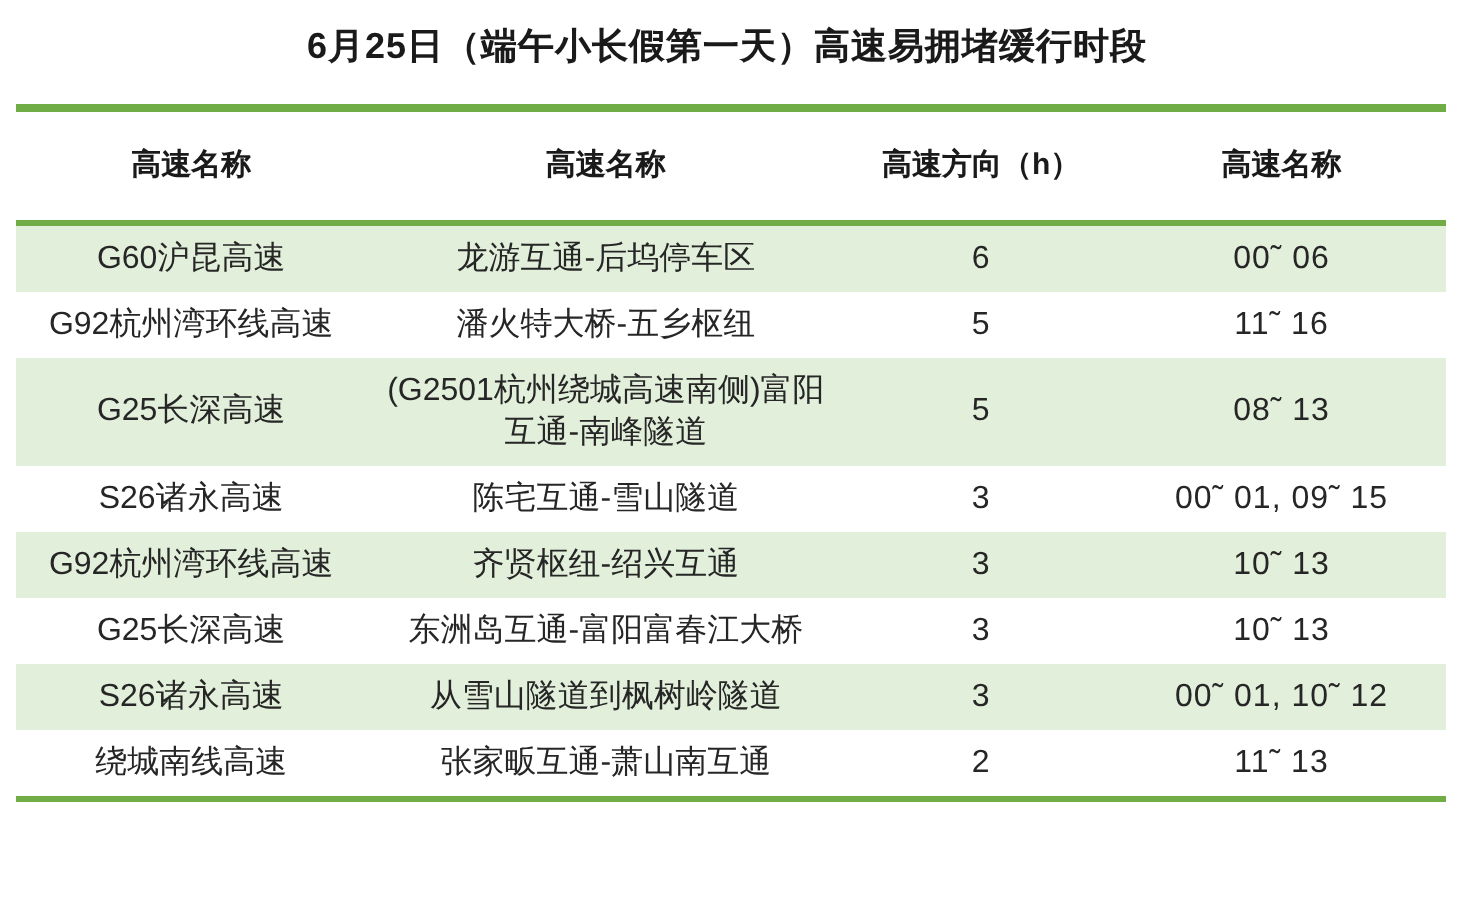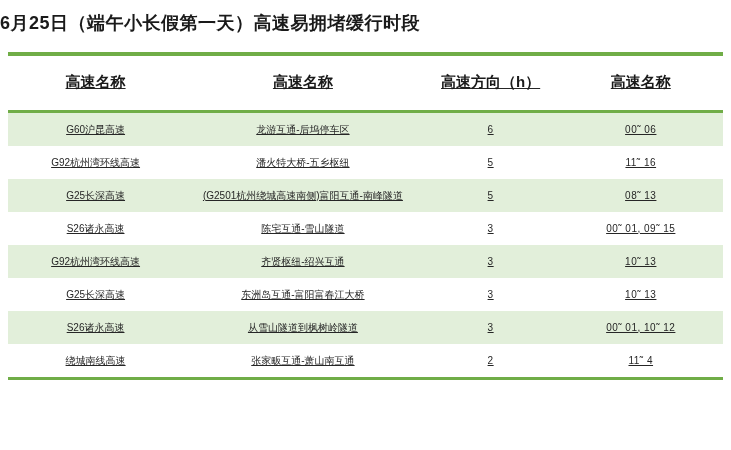--- a/index.html
+++ b/index.html
@@ -15,54 +15,54 @@
   }
   body {
     width: 731px;
     height: 450px;
     overflow: hidden;
     font-family: "Liberation Sans", "DejaVu Sans", sans-serif;
     color: var(--text);
   }
   .page-title {
     margin: 10px 4px 0 0;
+    text-align: center;
     font-size: 18px;
     line-height: 26px;
     font-weight: bold;
     color: #1a1a1a;
     letter-spacing: 0.5px;
   }
   .congestion-table {
     margin: 16px 0 4px 8px;
     width: 715px;
     border-collapse: collapse;
     table-layout: fixed;
     border-top: 4px solid var(--accent);
     border-bottom: 3px solid var(--accent);
-    text-decoration: underline;
   }
   .congestion-table col.c1 { width: 24.5%; }
   .congestion-table col.c2 { width: 33.5%; }
   .congestion-table col.c3 { width: 19%;   }
   .congestion-table col.c4 { width: 23%;   }
   .congestion-table thead th {
     height: 57px;
     font-size: 15px;
     font-weight: bold;
     text-align: center;
     vertical-align: middle;
     color: #1a1a1a;
     border-bottom: 3px solid var(--accent);
     background: #ffffff;
     padding: 0 4px;
   }
   .congestion-table tbody td {
     text-align: center;
     vertical-align: middle;
-    font-size: 10px;
+    font-size: 16px;
     line-height: 21px;
     padding: 6px 4px;
     color: var(--text);
   }
   .congestion-table tbody tr:nth-child(odd) {
     background: var(--band);
   }
   .congestion-table tbody tr:nth-child(even) {
     background: #ffffff;
   }
@@ -136,16 +136,16 @@
     <td>S26诸永高速</td>
     <td>从雪山隧道到枫树岭隧道</td>
     <td class="num">3</td>
     <td class="num">00˜ 01, 10˜ 12</td>
   </tr>
 
   <tr>
     <td>绕城南线高速</td>
     <td>张家畈互通-萧山南互通</td>
     <td class="num">2</td>
-    <td class="num">11˜ 4</td>
+    <td class="num">11˜ 13</td>
   </tr>
 </tbody>
 </table>
 
 </body></html>

